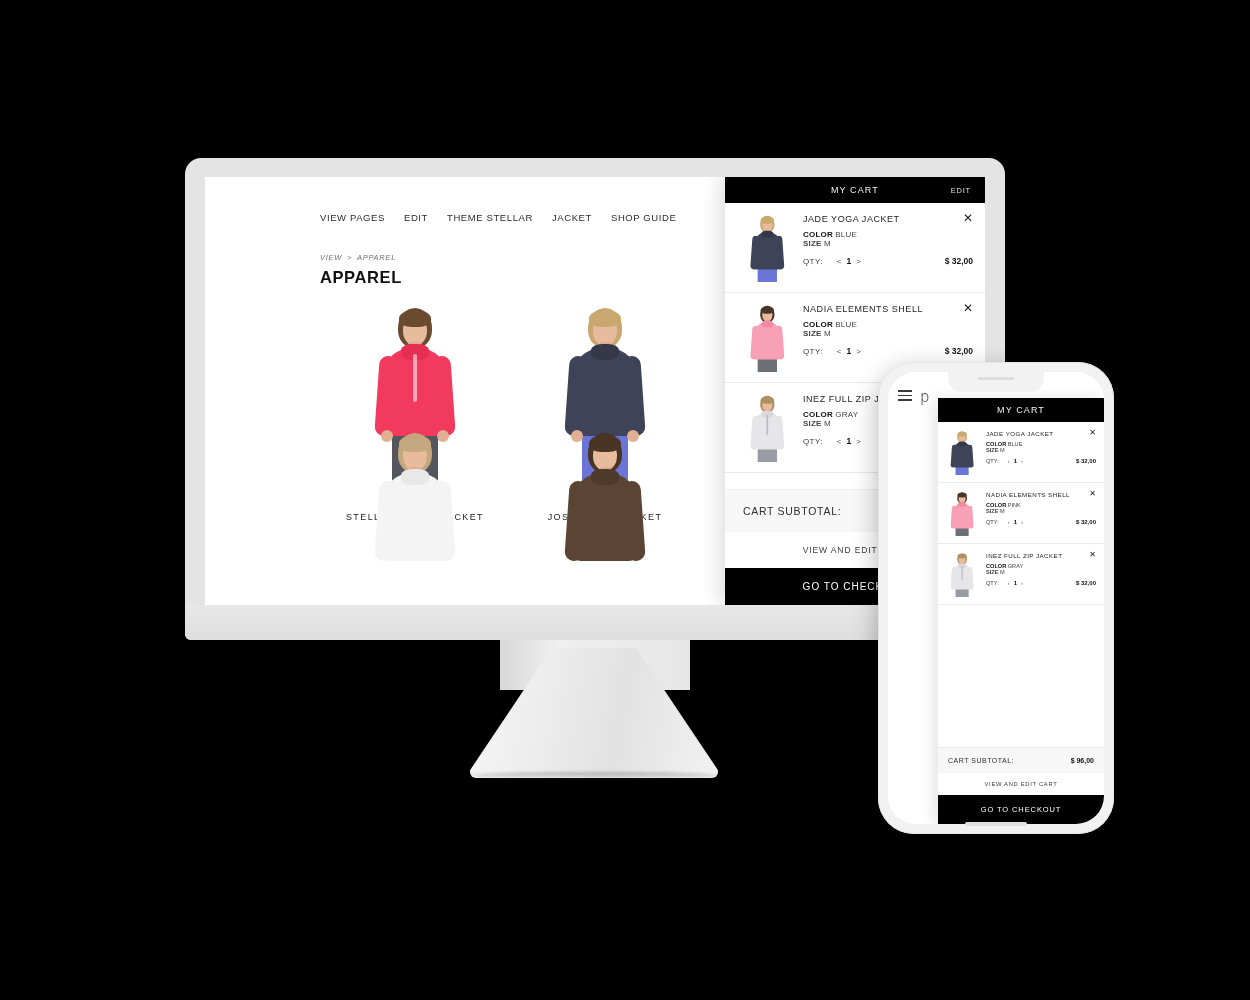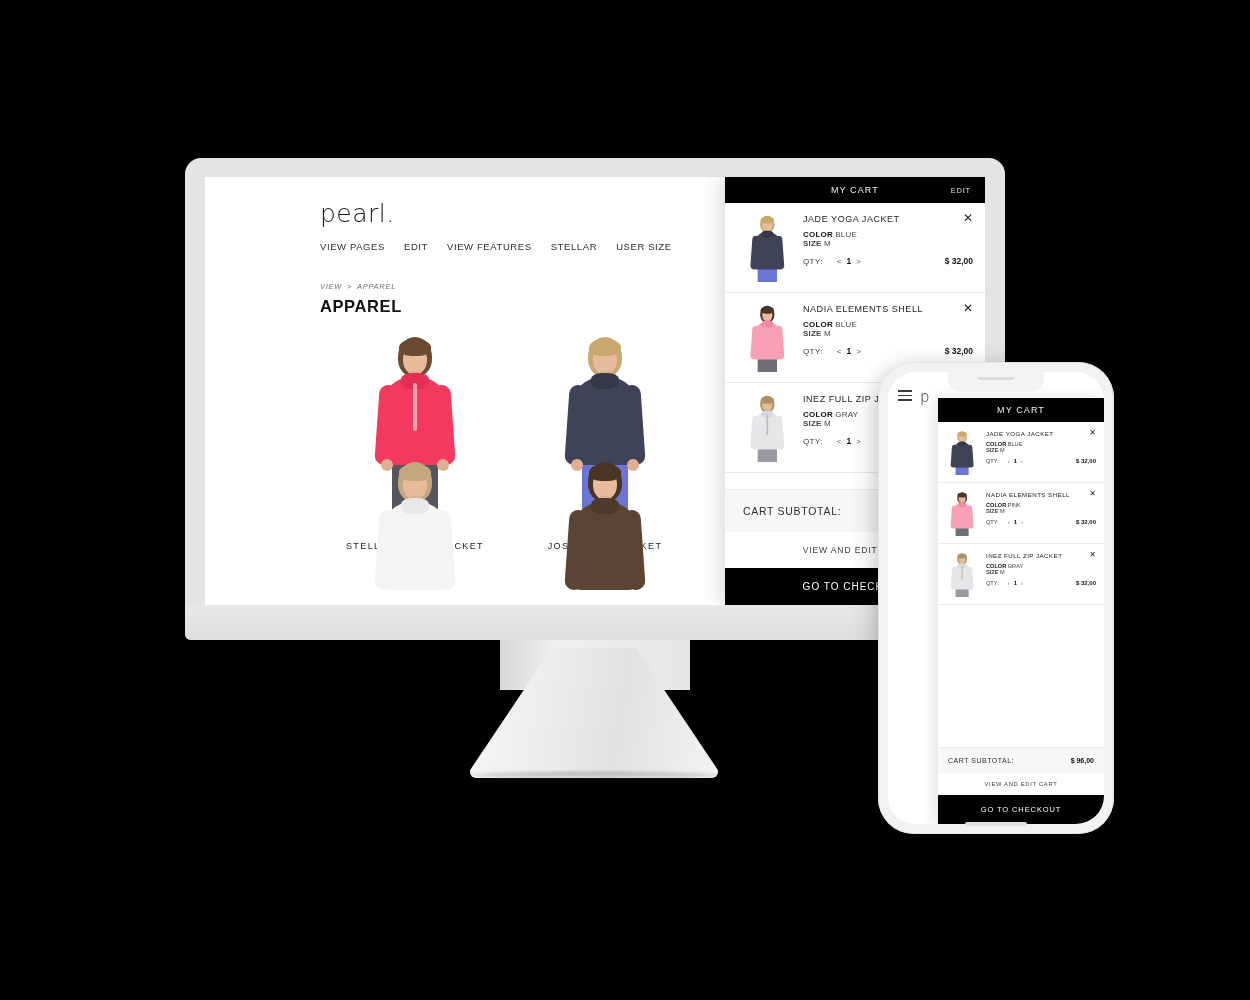--- a/index.html
+++ b/index.html
@@ -229,28 +229,27 @@
   <div class="stand-shadow"></div>
 
   <div class="monitor">
     <div class="monitor-frame"></div>
     <div class="monitor-chin"></div>
 
     <div class="monitor-screen">
       <div class="site">
 
         <div class="site-inner">
-          <div class="logo">pearl.</div>
 
           <div class="nav">
             <div class="nav-item">VIEW PAGES</div>
             <div class="nav-item">EDIT</div>
-            <div class="nav-item">VIEW FEATURES</div>
-            <div class="nav-item">STELLAR</div>
-            <div class="nav-item">USER SIZE</div>
+            <div class="nav-item">THEME STELLAR</div>
+            <div class="nav-item">JACKET</div>
+            <div class="nav-item">SHOP GUIDE</div>
           </div>
 
           <div class="breadcrumb">
             <span>VIEW</span>
             <span>&gt;</span>
             <span>APPAREL</span>
           </div>
 
           <div class="page-title">APPAREL</div>
 

